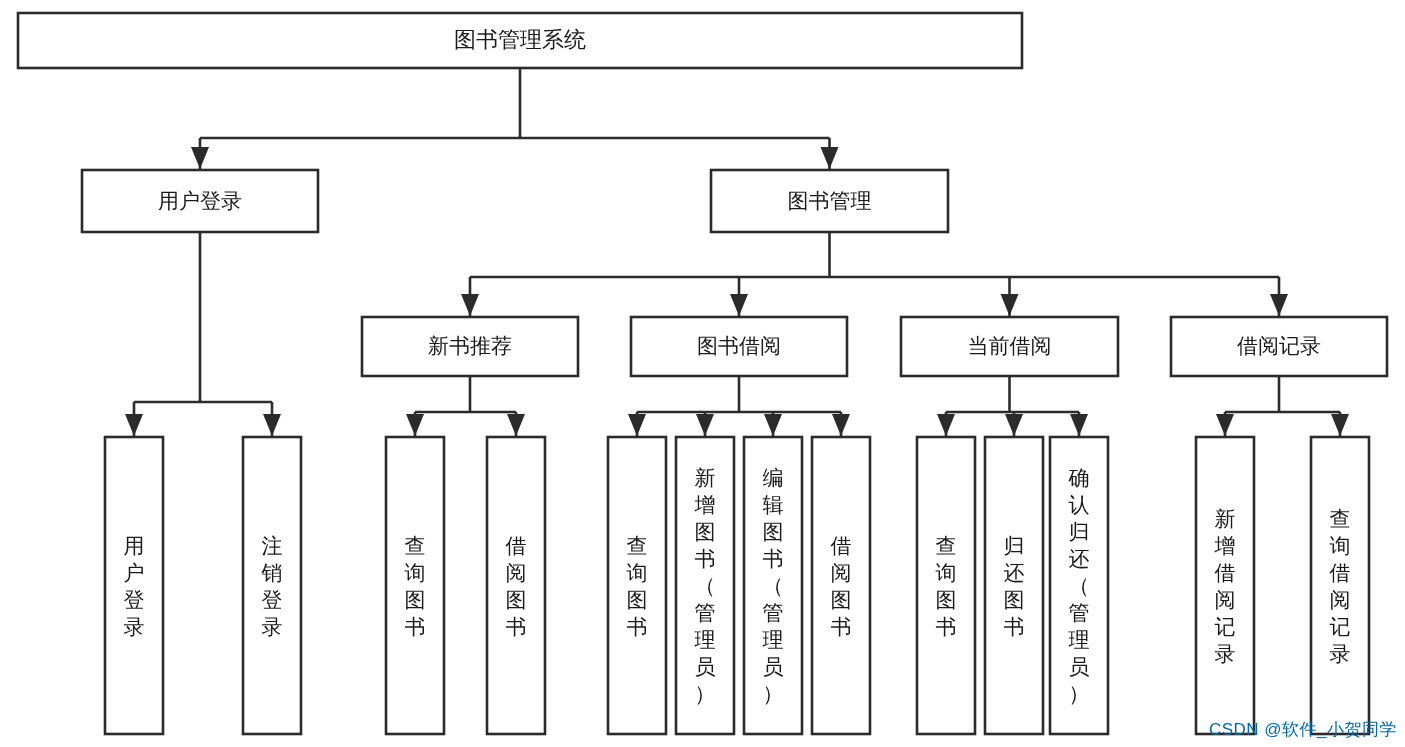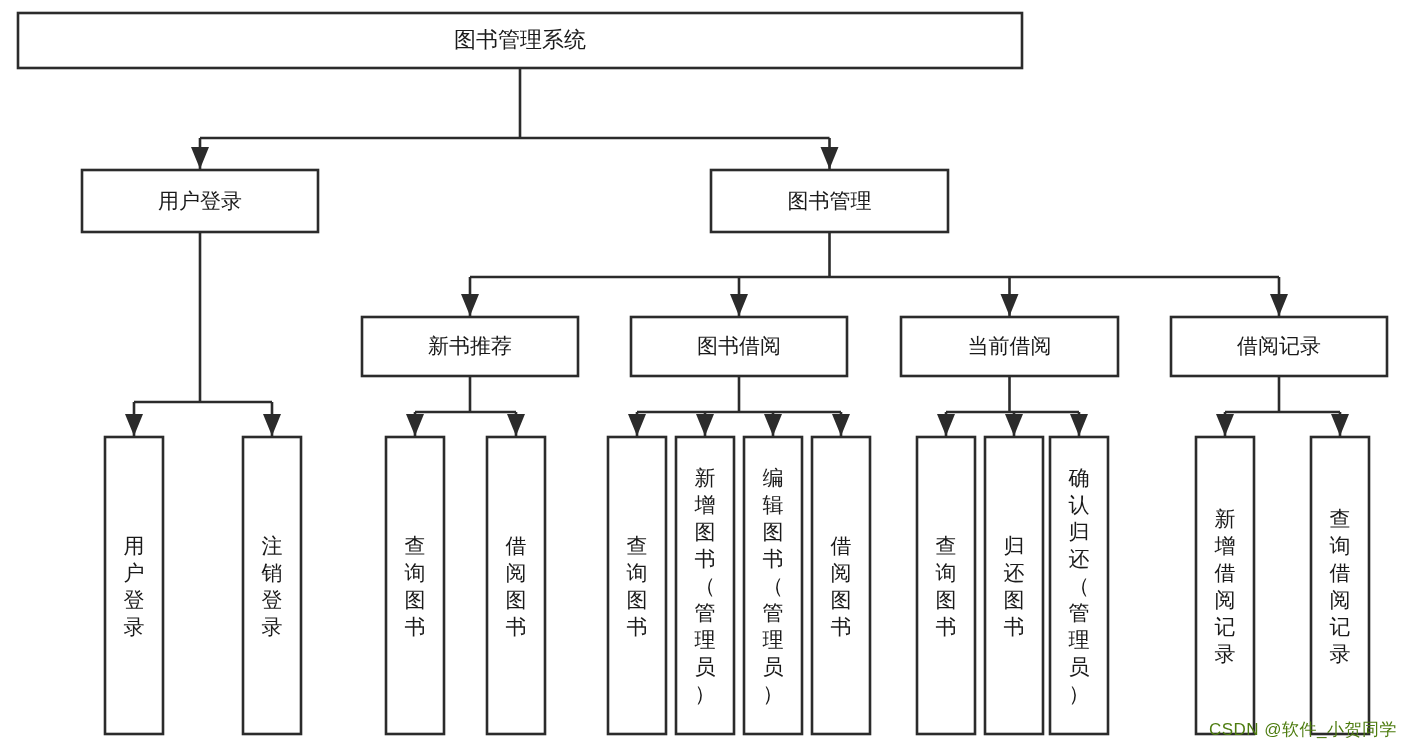--- a/index.html
+++ b/index.html
@@ -49,21 +49,21 @@
   .arrow-head {
     fill: #2b2b2b;
     stroke: none;
   }
   .watermark {
     position: absolute;
     right: 8px;
     bottom: 6px;
     font-family: "Liberation Sans", "DejaVu Sans", sans-serif;
     font-size: 17px;
-    color: #4d7c0f;
+    color: #0369a1;
     letter-spacing: 0.5px;
     white-space: nowrap;
     user-select: none;
   }
 </style>
 </head>
 <body>
 
 <svg id="diagram" viewBox="0 0 1405 747">
   <g id="connectors">

